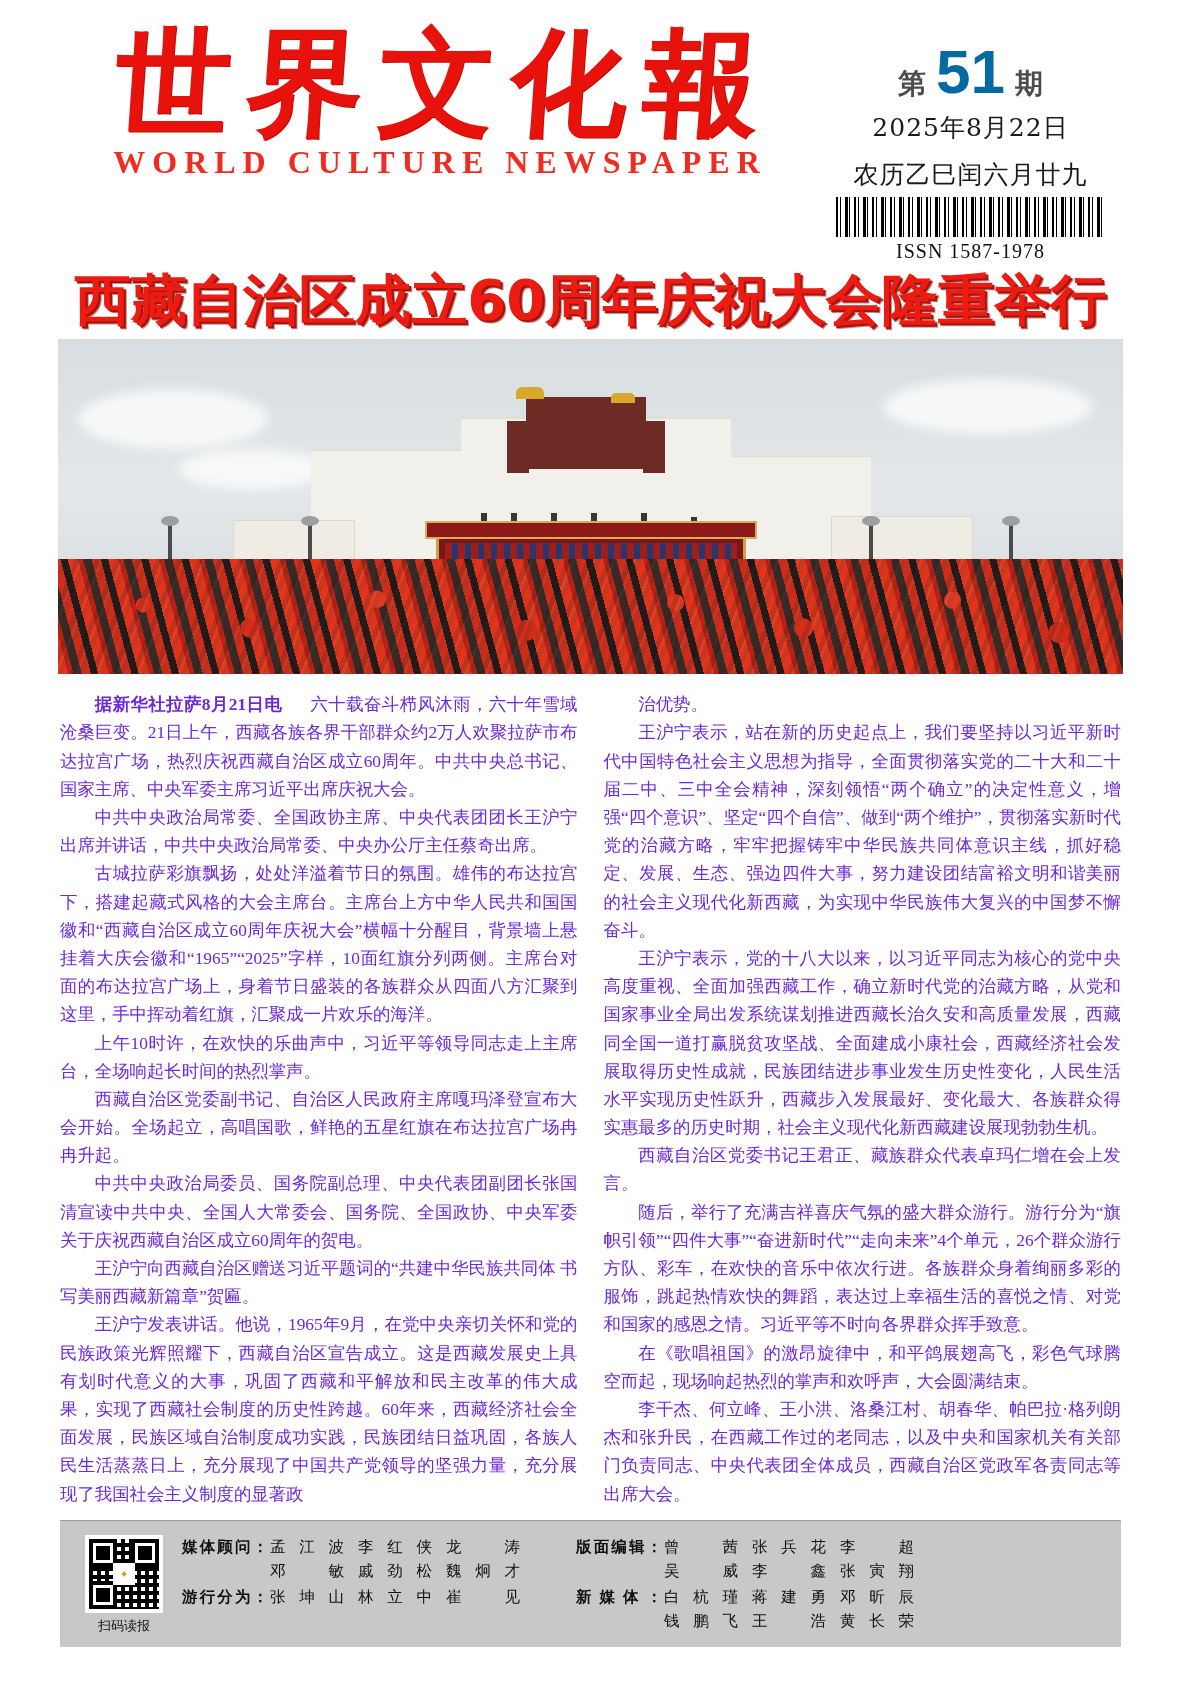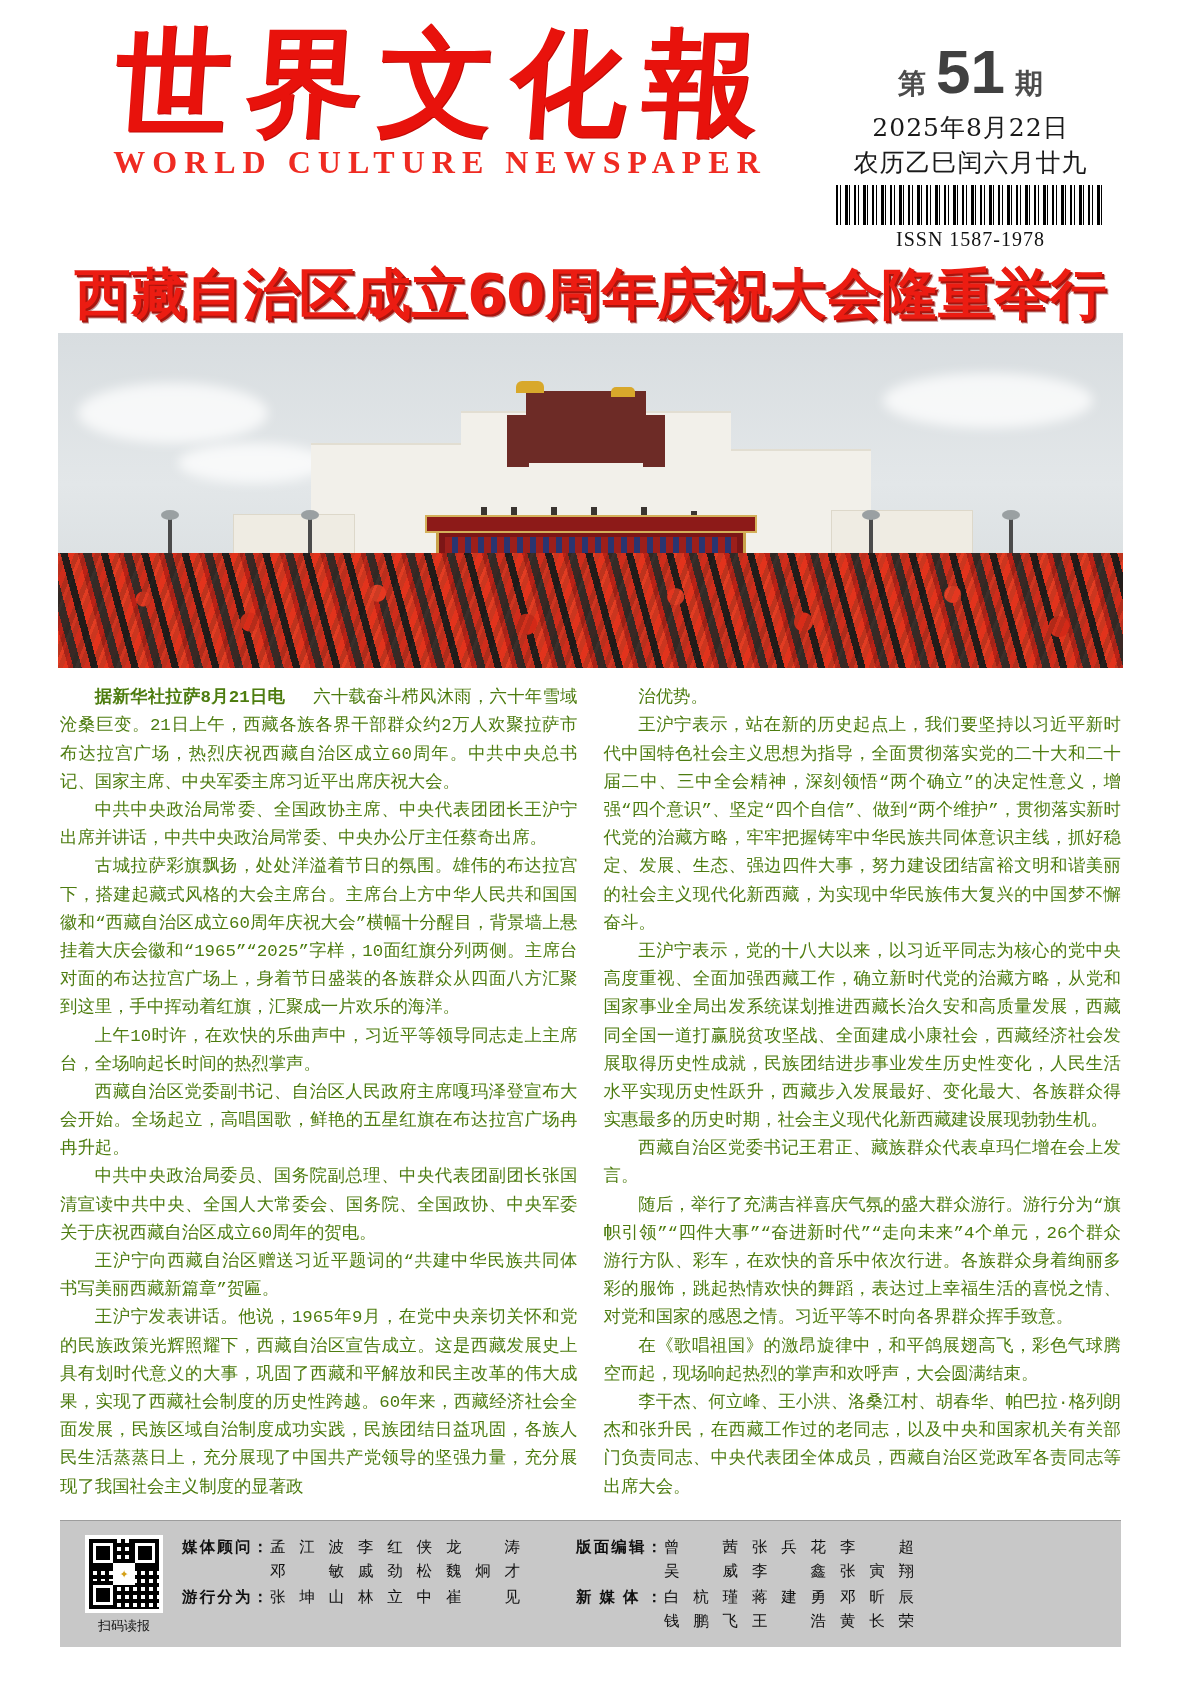--- a/index.html
+++ b/index.html
@@ -31,35 +31,35 @@
     font-family:"Liberation Serif", serif;
     font-weight:bold;
     font-size:32px;
     letter-spacing:7px;
     text-align:center;
     margin-top:-4px;
   }
   .mast-right { flex:1; padding-top:28px; text-align:center; }
   .issue-line { display:flex; align-items:baseline; justify-content:center; gap:10px; color:#4c4c4c; }
   .issue-word { font-size:28px; font-weight:bold; font-family:"DejaVu Serif", serif; }
-  .issue-num { font-size:62px; font-weight:bold; line-height:0.85; font-family:"Liberation Sans", sans-serif; color:#404040; }
+  .issue-num { font-size:62px; font-weight:bold; line-height:0.85; font-family:"Liberation Sans", sans-serif; color:#0369a1; }
   .date-cn { font-size:25px; color:#1a1a1a; margin-top:8px; letter-spacing:1px; font-family:"DejaVu Serif", serif; }
-  .date-lunar { font-size:25px; color:#1a1a1a; margin-top:2px; letter-spacing:1px; font-family:Liberation Sans, sans-serif; }
+  .date-lunar { font-size:25px; color:#1a1a1a; margin-top:14px; letter-spacing:1px; font-family:Liberation Sans, sans-serif; }
   .barcode { height:40px; margin:6px auto 0 auto; width:270px;
     background:repeating-linear-gradient(90deg,#000 0 2px,#fff 2px 4px,#000 4px 5px,#fff 5px 9px,#000 9px 12px,#fff 12px 13px,#000 13px 14px,#fff 14px 18px);
   }
   .issn { font-size:20px; letter-spacing:1px; color:#111; margin-top:3px; font-family:"Liberation Serif", serif; }
 
   
   .tagline-row { display:flex; align-items:center; justify-content:center; gap:14px; padding:0 60px; margin-top:-4px; }
   .tag-rule { height:8px; flex:1; background:linear-gradient(#b9b9b9,#8e8e8e); }
   .tagline { font-size:19px; letter-spacing:9px; color:#2a2a2a; white-space:nowrap; font-family:"DejaVu Serif", serif; }
 
   
-  .headline-wrap { padding:0 58px; margin-top:10px; }
+  .headline-wrap { padding:0 58px; margin-top:16px; }
   .headline {
     font-family:"DejaVu Sans", sans-serif;
     font-weight:bold;
     font-size:55px;
     letter-spacing:0px;
     color:#ec1c12;
     text-align:center;
     line-height:1.06;
     white-space:nowrap;
     text-shadow:2px 2px 0 #a8140d, 3px 3px 0 rgba(120,10,6,.45);
@@ -96,21 +96,21 @@
   .crowd-tex { position:absolute; inset:0;
     background:repeating-linear-gradient(-68deg, rgba(255,255,255,.10) 0 3px, rgba(0,0,0,.16) 3px 8px, rgba(255,80,50,.22) 8px 14px, rgba(0,0,0,.10) 14px 19px);
     mix-blend-mode:multiply;
   }
   .lamp { position:absolute; bottom:105px; width:4px; height:44px; background:#4b4b4b; }
   .lamp:before { content:""; position:absolute; top:-9px; left:-7px; width:18px; height:10px; background:#9aa0a2; border-radius:50%; }
   .bldg { position:absolute; bottom:104px; background:#efece3; border:1px solid #ddd8ca; }
 
   
   .article { display:flex; gap:26px; padding:16px 60px 0 60px; }
-  .col { width:100%; font-family:Liberation Mono, monospace; font-size:17.4px; line-height:1.62; color:#4d7c0f; text-align:justify; }
+  .col { width:100%; font-family:Liberation Serif, serif; font-size:17.4px; line-height:1.62; color:#6d28d9; text-align:justify; }
   .col p { margin:0; text-indent:2em; }
   .lead { font-weight:bold; }
   .lead-sep { display:inline-block; width:1.6em; }
 
   
   .footer { position:absolute; left:60px; right:60px; bottom:42px; background:#c8c8c8; border-top:1px solid #9d9d9d; padding:14px 16px 12px 16px; box-sizing:border-box; display:flex; align-items:flex-start; gap:10px; }
   .qr-block { width:96px; text-align:center; flex:none; }
   .qr { width:78px; height:78px; margin:0 auto; background:#fff; padding:4px; box-sizing:border-box; position:relative; }
   .qr-grid { width:100%; height:100%;
     background-image:

